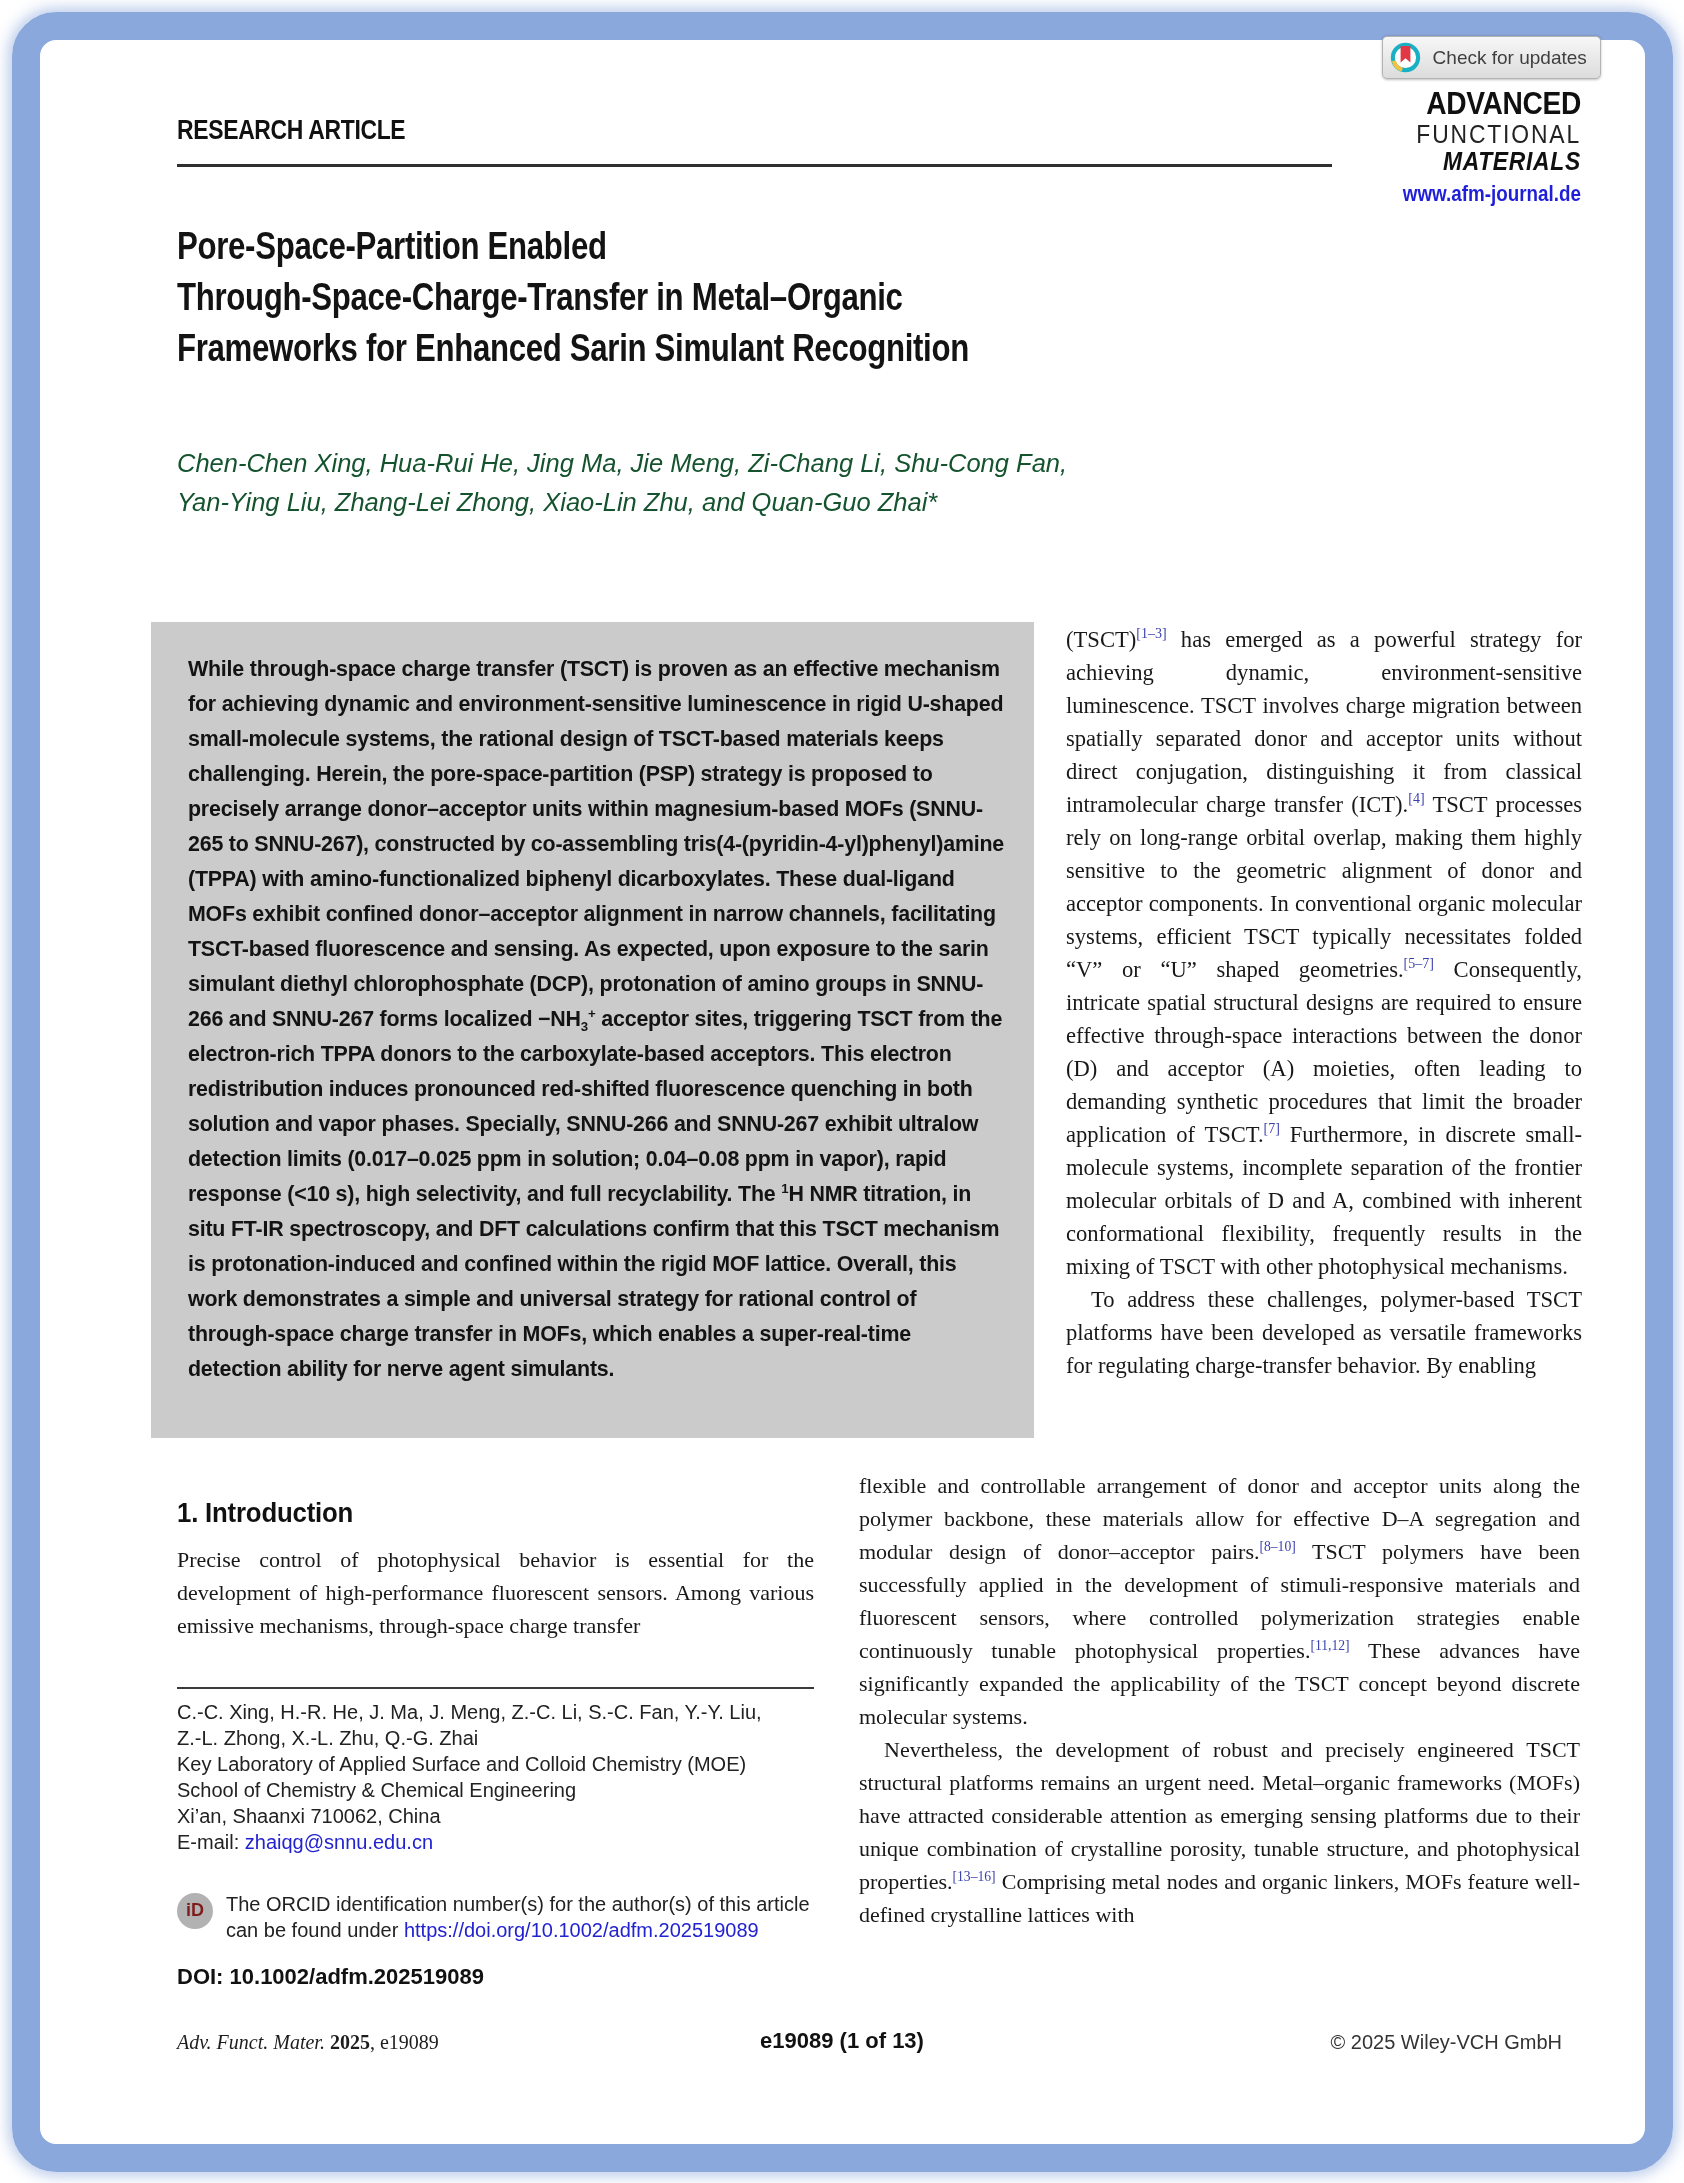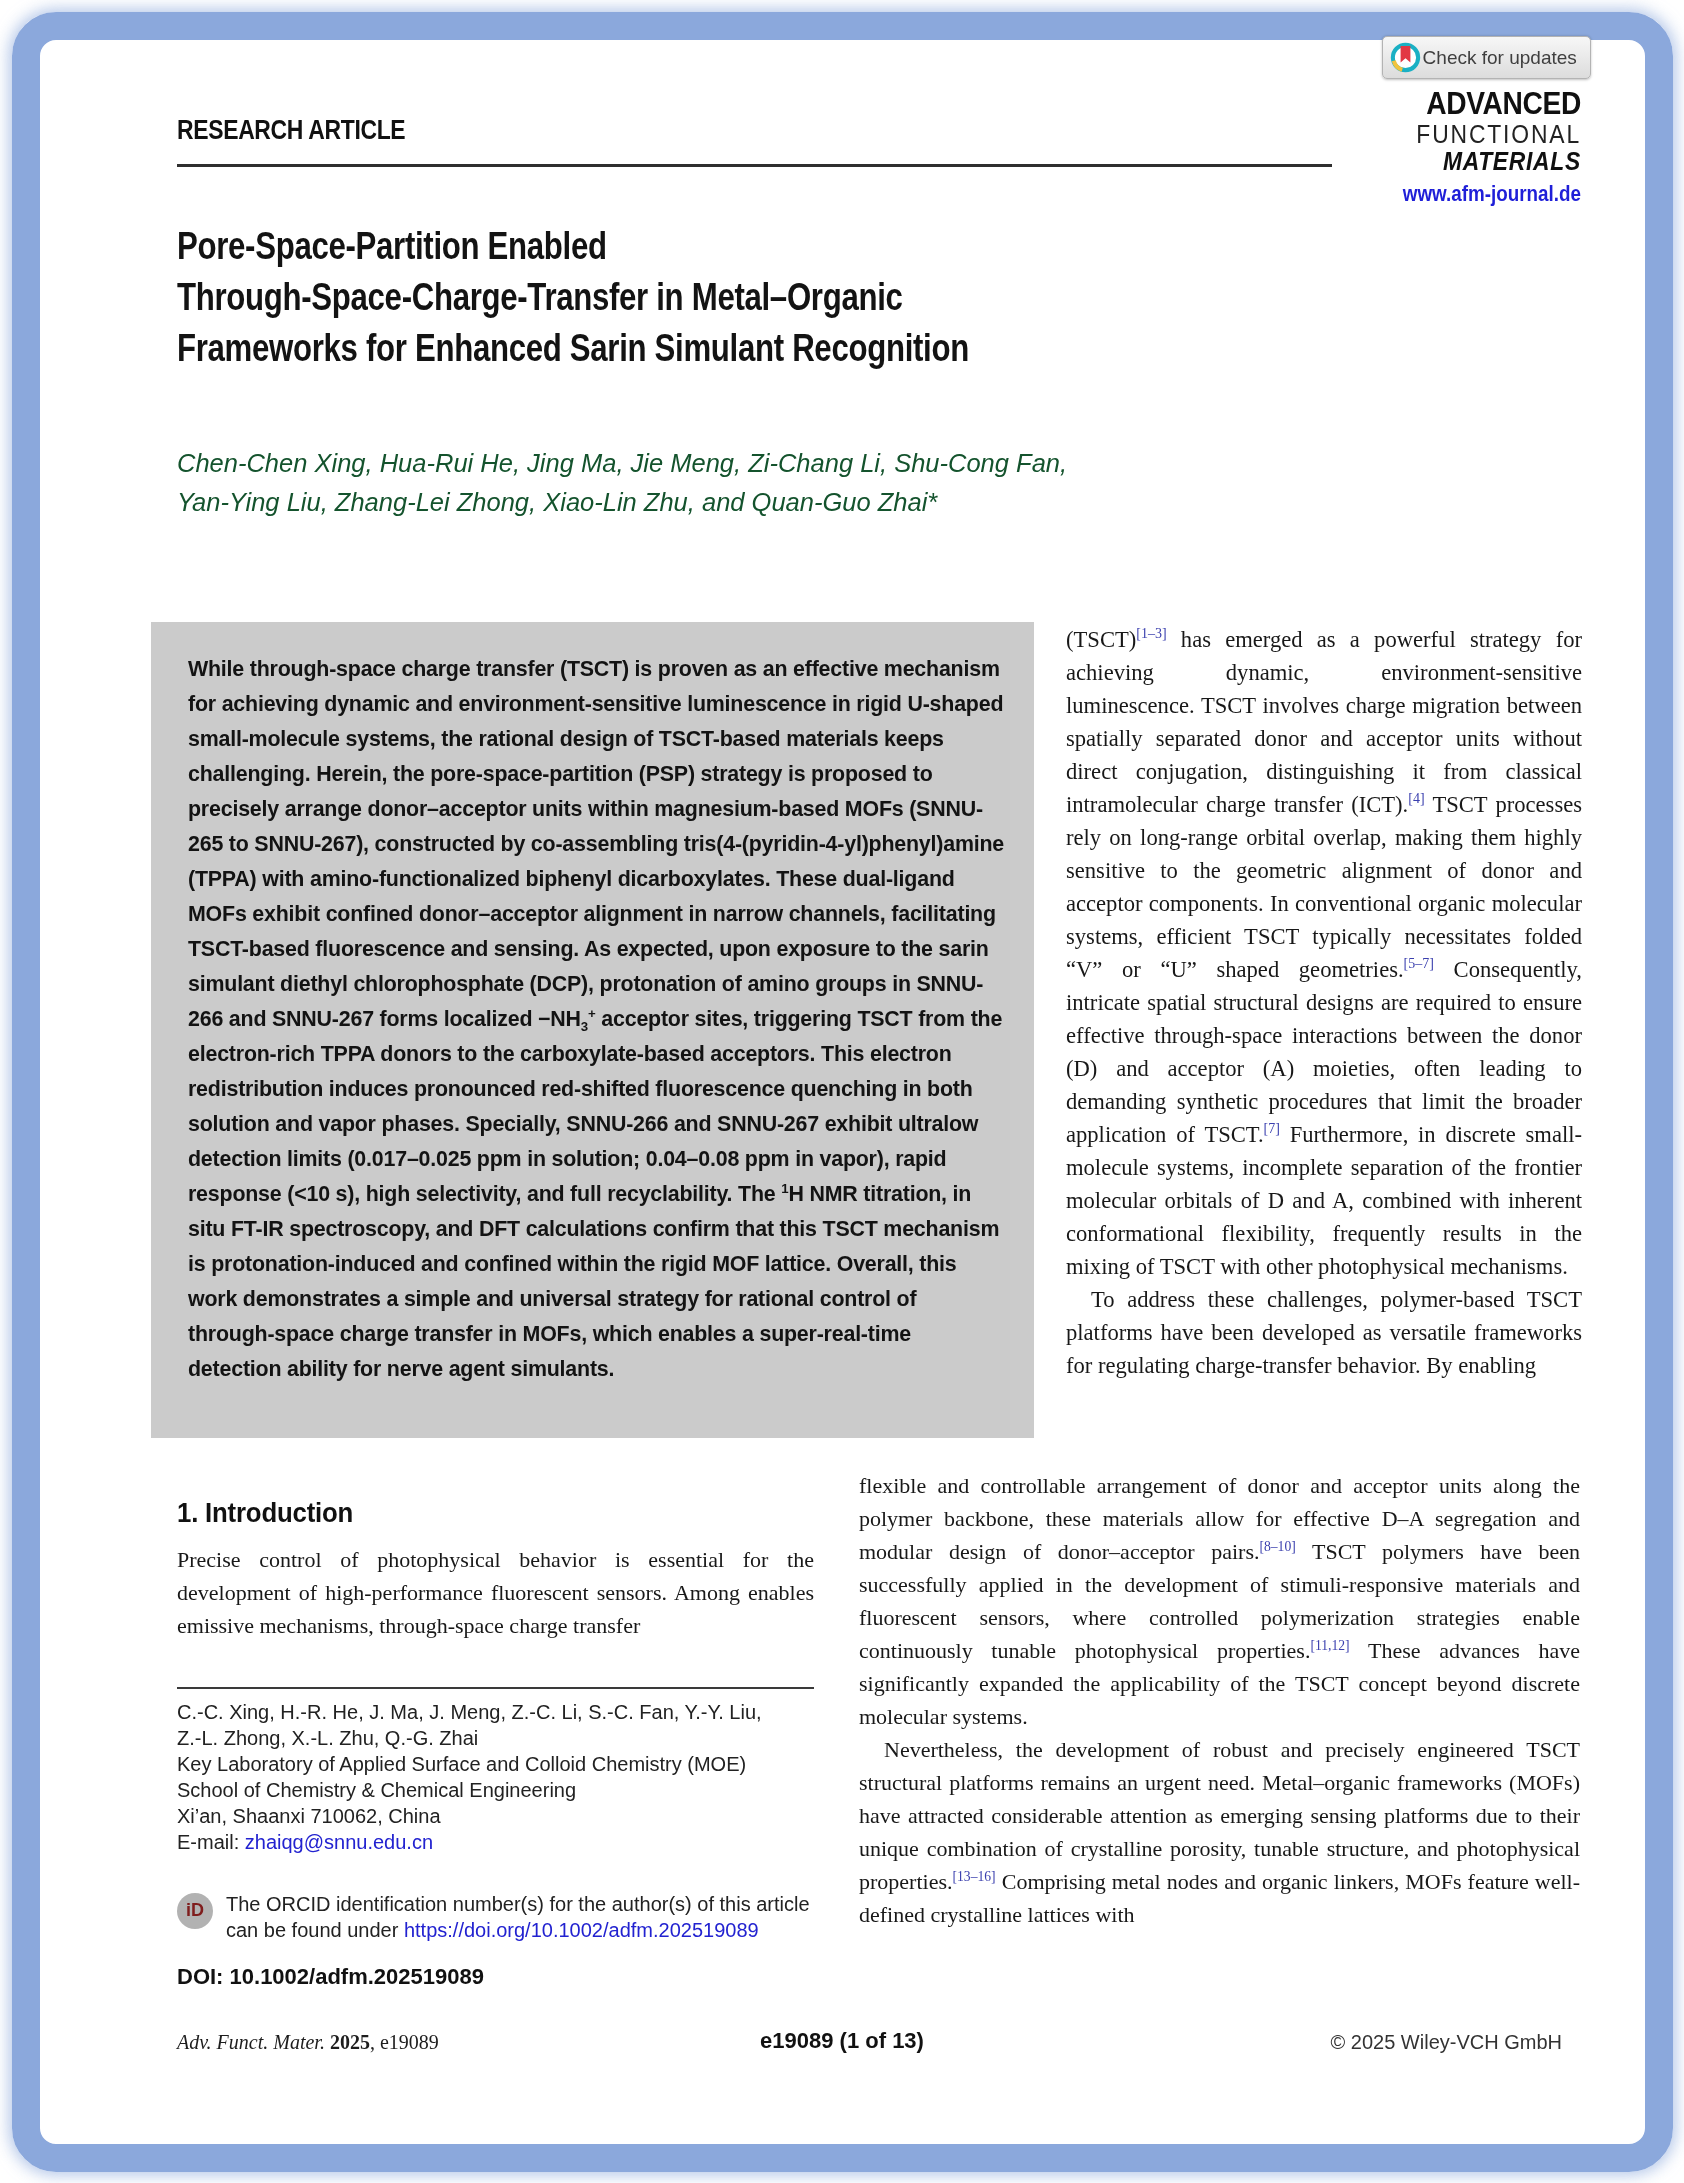--- a/index.html
+++ b/index.html
@@ -14,21 +14,21 @@
                 letter-spacing:-0.4px;transform:scaleX(.85);transform-origin:left top;color:#111;}
   .header-rule{position:absolute;left:177px;top:164px;width:1155px;height:2.5px;background:#2f2f2f;}
   .logo{position:absolute;left:1283px;top:87px;width:298px;text-align:right;line-height:1;
         transform:scaleX(.88);transform-origin:right top;}
   .logo .l1{font-size:32px;font-weight:800;letter-spacing:-0.4px;color:#101010;}
   .logo .l2{font-size:26px;font-weight:400;letter-spacing:2.1px;color:#222;margin-top:1.6px;}
   .logo .l3{font-size:26px;font-weight:800;font-style:italic;letter-spacing:0.8px;color:#101010;margin-top:1.6px;}
   .logo .url{font-size:21.4px;font-weight:700;color:#1f1fd8;margin-top:10px;letter-spacing:0;}
 
   .badge{position:absolute;left:1382px;top:36px;height:41px;padding:0 13px 0 6.6px;
-         display:flex;align-items:center;gap:2px;border:0.8px solid #b3b3b3;border-radius:5px;
+         display:flex;align-items:center;gap:12px;border:0.8px solid #b3b3b3;border-radius:5px;
          background:linear-gradient(#f7f7f7,#dcdcdc);box-shadow:0 0.8px 2.5px rgba(0,0,0,.25);cursor:pointer;justify-content:space-between;}
   .badge span{font-size:19px;color:#3f3f3f;}
 
   
   .title{position:absolute;left:177px;top:220px;font-size:39px;font-weight:700;line-height:51px;
          letter-spacing:-0.4px;color:#131313;transform:scaleX(.80);transform-origin:left top;white-space:nowrap;}
   .authors{position:absolute;left:177px;top:444px;font-size:25.5px;font-style:italic;line-height:39px;
            color:#14532d;white-space:nowrap;}
 
   
@@ -112,21 +112,21 @@
     <p class="indent">To address these challenges, polymer-based TSCT platforms have been developed as versatile frameworks for regulating charge-transfer behavior. By enabling</p>
   </div>
 
   <div class="col-wide serif">
     <p>flexible and controllable arrangement of donor and acceptor units along the polymer backbone, these materials allow for effective D–A segregation and modular design of donor–acceptor pairs.<sup class="cite">[8–10]</sup> TSCT polymers have been successfully applied in the development of stimuli-responsive materials and fluorescent sensors, where controlled polymerization strategies enable continuously tunable photophysical properties.<sup class="cite">[11,12]</sup> These advances have significantly expanded the applicability of the TSCT concept beyond discrete molecular systems.</p>
     <p class="indent">Nevertheless, the development of robust and precisely engineered TSCT structural platforms remains an urgent need. Metal–organic frameworks (MOFs) have attracted considerable attention as emerging sensing platforms due to their unique combination of crystalline porosity, tunable structure, and photophysical properties.<sup class="cite">[13–16]</sup> Comprising metal nodes and organic linkers, MOFs feature well-defined crystalline lattices with</p>
   </div>
 
   <h2 class="intro-h">1. Introduction</h2>
   <div class="intro-p serif">
-    <p>Precise control of photophysical behavior is essential for the development of high-performance fluorescent sensors. Among enables emissive mechanisms, through-space charge transfer</p>
+    <p>Precise control of photophysical behavior is essential for the development of high-performance fluorescent sensors. Among various emissive mechanisms, through-space charge transfer</p>
   </div>
 
   <div class="fn-rule"></div>
   <div class="fn">
     <div>C.-C. Xing, H.-R. He, J. Ma, J. Meng, Z.-C. Li, S.-C. Fan, Y.-Y. Liu,</div>
     <div>Z.-L. Zhong, X.-L. Zhu, Q.-G. Zhai</div>
     <div>Key Laboratory of Applied Surface and Colloid Chemistry (MOE)</div>
     <div>School of Chemistry &amp; Chemical Engineering</div>
     <div>Xi’an, Shaanxi 710062, China</div>
     <div>E-mail: <span class="link">zhaiqg@snnu.edu.cn</span></div>

